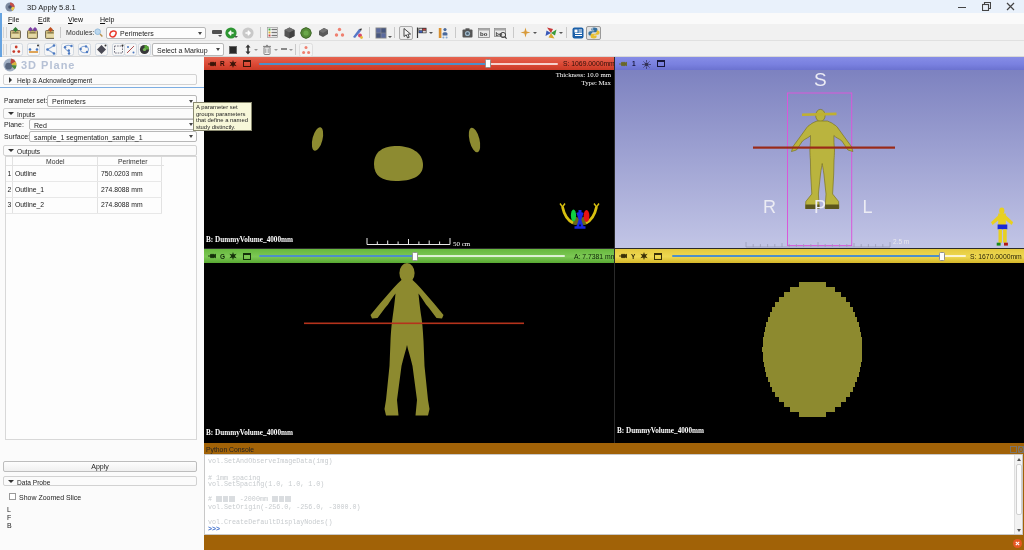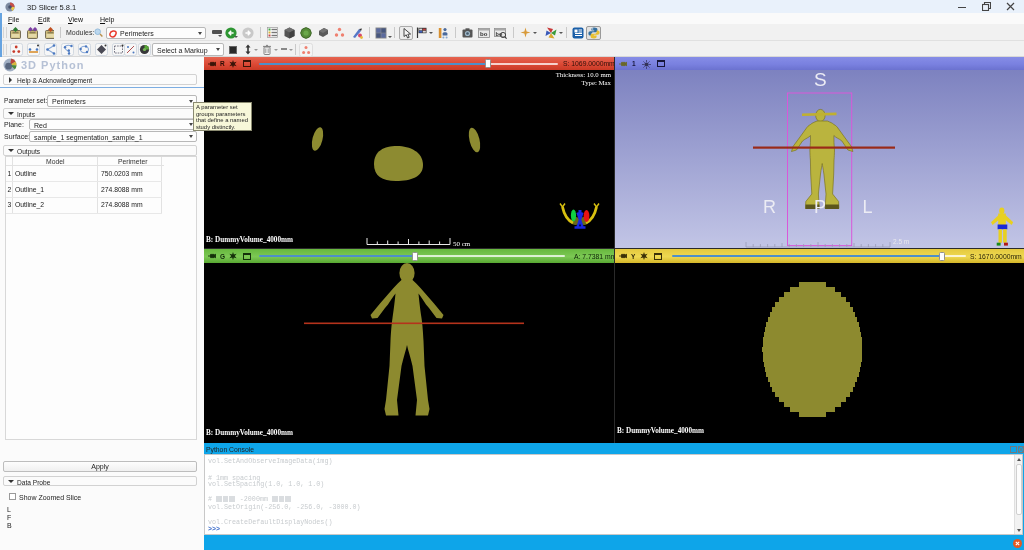--- a/index.html
+++ b/index.html
@@ -39,21 +39,21 @@
 </head>
 <body>
 
 <div class="a" id="titlebar">
   <svg class="a" style="left:5px;top:2px" width="10" height="10" viewBox="0 0 10 10">
     <circle cx="5" cy="5" r="4.6" fill="#7d8aa0"></circle>
     <path d="M5 5 L5 0.4 A4.6 4.6 0 0 1 9.6 5 Z" fill="#c8504a"></path>
     <path d="M5 5 L9.6 5 A4.6 4.6 0 0 1 7.4 8.9 Z" fill="#e8c84a"></path>
     <circle cx="5" cy="5" r="1.8" fill="#45506a"></circle>
   </svg>
-  <div class="a" style="left:27px;top:3px;font-size:7.5px;color:#1a1a1a;">3D Slicer 5.8.1</div>
+  <div class="a" style="left:27px;top:3px;font-size:7.5px;color:#1a1a1a;">3D Apply 5.8.1</div>
   <div class="a" style="left:958px;top:7px;width:8px;height:1.4px;background:#444;"></div>
   <svg class="a" style="left:982px;top:2px" width="9" height="9" viewBox="0 0 9 9">
       <path d="M2.5 2.5 L2.5 0.5 L8.5 0.5 L8.5 6.5 L6.5 6.5" fill="none" stroke="#444" stroke-width="1.1"></path>
       <rect x="0.5" y="2.5" width="6" height="6" fill="#e9f1fb" stroke="#444" stroke-width="1.1"></rect>
     </svg>
   <svg class="a" style="left:1006px;top:2px" width="9" height="9" viewBox="0 0 9 9">
       <path d="M1 1 L8 8 M8 1 L1 8" stroke="#444" stroke-width="1.2"></path>
     </svg>
 </div>
 
@@ -345,21 +345,21 @@
 
 <div class="a" id="panel">
 
   <svg class="a" style="left:3px;top:1px" width="14" height="14" viewBox="0 0 14 14">
     <circle cx="7" cy="7" r="6.5" fill="#a2b0c4"></circle>
     <path d="M7 7 L8.2 0.6 A6.5 6.5 0 0 1 12.6 3.6 Z" fill="#b8443a"></path>
     <path d="M7 7 L12.6 3.6 A6.5 6.5 0 0 1 13.5 7.4 Z" fill="#d8b83a"></path>
     <path d="M7 7 L13.5 7.4 A6.5 6.5 0 0 1 11.9 11.2 Z" fill="#4a8a3a"></path>
     <circle cx="5.6" cy="8.2" r="3.4" fill="#5a6880"></circle>
   </svg>
-  <div class="a" style="left:21px;top:2px;font-size:11px;font-weight:bold;letter-spacing:1px;color:#b6c1d5;">3D Python</div>
+  <div class="a" style="left:21px;top:2px;font-size:11px;font-weight:bold;letter-spacing:1px;color:#b6c1d5;">3D Plane</div>
 
   <div class="sect" style="top:17px;height:11px;">
     <span class="trir"></span>
       <span class="lbl">Help &amp; Acknowledgement</span>
   </div>
   <div class="a" style="left:0px;top:29.5px;width:204px;height:1px;background:#7cade2;"></div>
 
   <div class="flabel" style="left:4px;top:40px;font-size:6.6px;">Parameter set:</div>
   <div class="combo" style="left:47px;top:38px;width:150px;height:11.5px;">
     <div class="a" style="left:4px;top:2.2px;font-size:7px;color:#222;">Perimeters</div>
@@ -672,21 +672,21 @@
     </div>
     <svg class="a" style="left:0;top:0" width="409" height="194" viewBox="0 0 409 194" shape-rendering="crispEdges">
       <g transform="translate(-615,-249)">
         <path d="M 799 282 L 826 282 L 826 287 L 835 287 L 835 292 L 841 292 L 841 297 L 846 297 L 846 302 L 850 302 L 850 307 L 853 307 L 853 312 L 855 312 L 855 317 L 857 317 L 857 322 L 859 322 L 859 327 L 860 327 L 860 332 L 861 332 L 861 337 L 862 337 L 862 342 L 862 347 L 862 352 L 862 357 L 862 362 L 861 362 L 861 367 L 860 367 L 860 372 L 859 372 L 859 377 L 857 377 L 857 382 L 855 382 L 855 387 L 853 387 L 853 392 L 850 392 L 850 397 L 846 397 L 846 402 L 841 402 L 841 407 L 835 407 L 835 412 L 826 412 L 826 417 L 799 417 L 799 412 L 790 412 L 790 407 L 784 407 L 784 402 L 779 402 L 779 397 L 775 397 L 775 392 L 772 392 L 772 387 L 770 387 L 770 382 L 768 382 L 768 377 L 766 377 L 766 372 L 765 372 L 765 367 L 764 367 L 764 362 L 763 362 L 763 357 L 763 352 L 762 352 L 762 347 L 763 347 L 763 342 L 763 337 L 764 337 L 764 332 L 765 332 L 765 327 L 766 327 L 766 322 L 768 322 L 768 317 L 770 317 L 770 312 L 772 312 L 772 307 L 775 307 L 775 302 L 779 302 L 779 297 L 784 297 L 784 292 L 790 292 L 790 287 L 799 287 Z" fill="#8d8a2f"></path>
       </g>
     </svg>
     <div class="a serif" style="left:2px;top:178px;font-size:7.2px;color:#fff;font-weight:bold;">B: DummyVolume_4000mm</div>
   </div>
 </div>
 
-<div class="a" id="console" style="left:204px;top:443px;width:820px;height:107px;background:#0ea5e9;">
+<div class="a" id="console" style="left:204px;top:443px;width:820px;height:107px;background:#a16207;">
   <div class="a" style="left:2px;top:2.5px;font-size:6.8px;color:#222;">Python Console</div>
   <svg class="a" style="left:806px;top:3px" width="14" height="7" viewBox="0 0 14 7">
     <rect x="0.5" y="0.5" width="6" height="6" fill="none" stroke="#777" stroke-width="0.9"></rect>
     <path d="M8.5 0.5 L13.5 0.5 L13.5 6.5 L8.5 6.5 Z M8.5 0.5 L13.5 6.5 M13.5 0.5 L8.5 6.5" stroke="#777" stroke-width="0.9" fill="none"></path>
   </svg>
   <div class="a" style="left:0px;top:11px;width:819px;height:81px;background:#fff;border:1px solid #c8c8c8;">
     <div class="cline" style="top:2px;">vol.SetAndObserveImageData(img)</div>
     <div class="cline" style="top:19px;"># 1mm spacing</div>
     <div class="cline" style="top:24.8px;">vol.SetSpacing(1.0, 1.0, 1.0)</div>
     <div class="cline" style="top:40px;"># <span class="cjk"></span><span class="cjk"></span><span class="cjk"></span> -2000mm <span class="cjk"></span><span class="cjk"></span><span class="cjk"></span></div>

